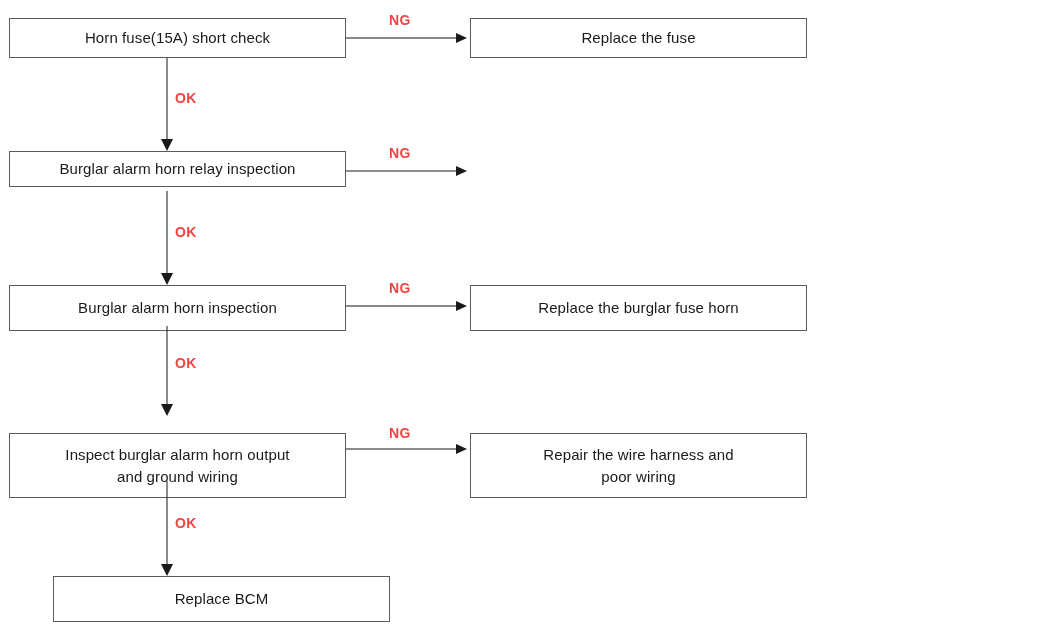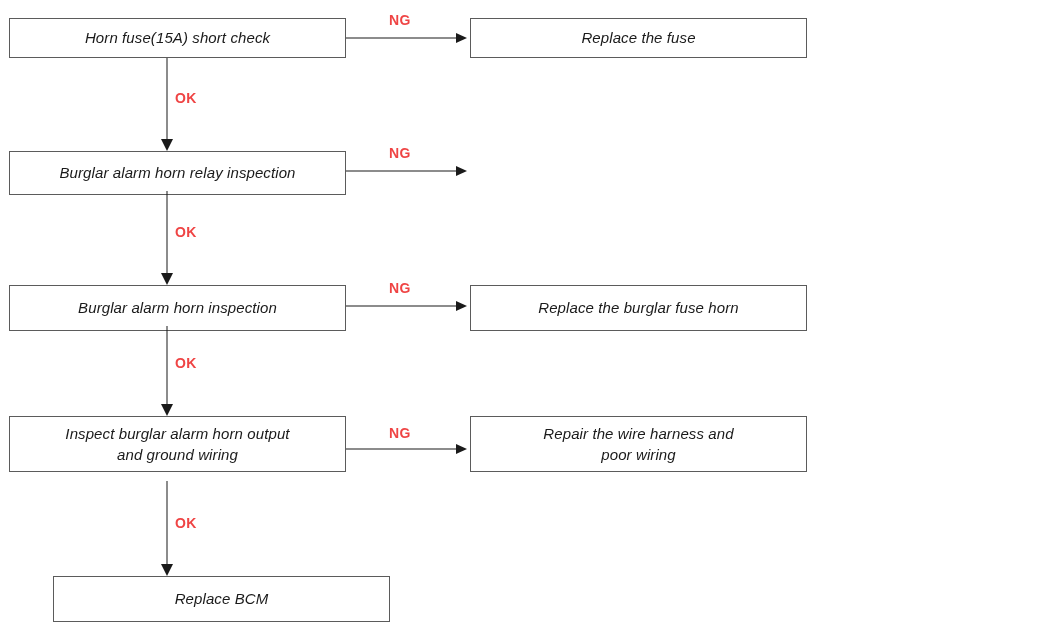--- a/index.html
+++ b/index.html
@@ -27,35 +27,34 @@
     background: #ffffff;
     display: flex;
     align-items: center;
     justify-content: center;
     text-align: center;
     color: #1a1a1a;
     font-size: 15px;
     line-height: 1.42;
     letter-spacing: 0.1px;
     padding: 2px 13px;
-    font-style: italic;
   }
   .node .node-text {
     display: block;
     white-space: pre-line;
   }
   
   .col-left  { left: 9px;  width: 337px; }
   
   .col-right { left: 470px; width: 337px; text-align: center; }
 
   .row1 { top: 18px;  height: 40px; }
-  .row2 { top: 151px; height: 44px; }
+  .row2 { top: 151px; height: 36px; }
   .row3 { top: 285px; height: 46px; }
-  .row4 { top: 416px; height: 56px; }
+  .row4 { top: 433px; height: 65px; }
   .row5 { top: 576px; height: 46px; margin-left: 44px; }
 
   
   .edge {
     position: absolute;
   }
   
   .edge-h .line {
     position: absolute;
     left: 0;

